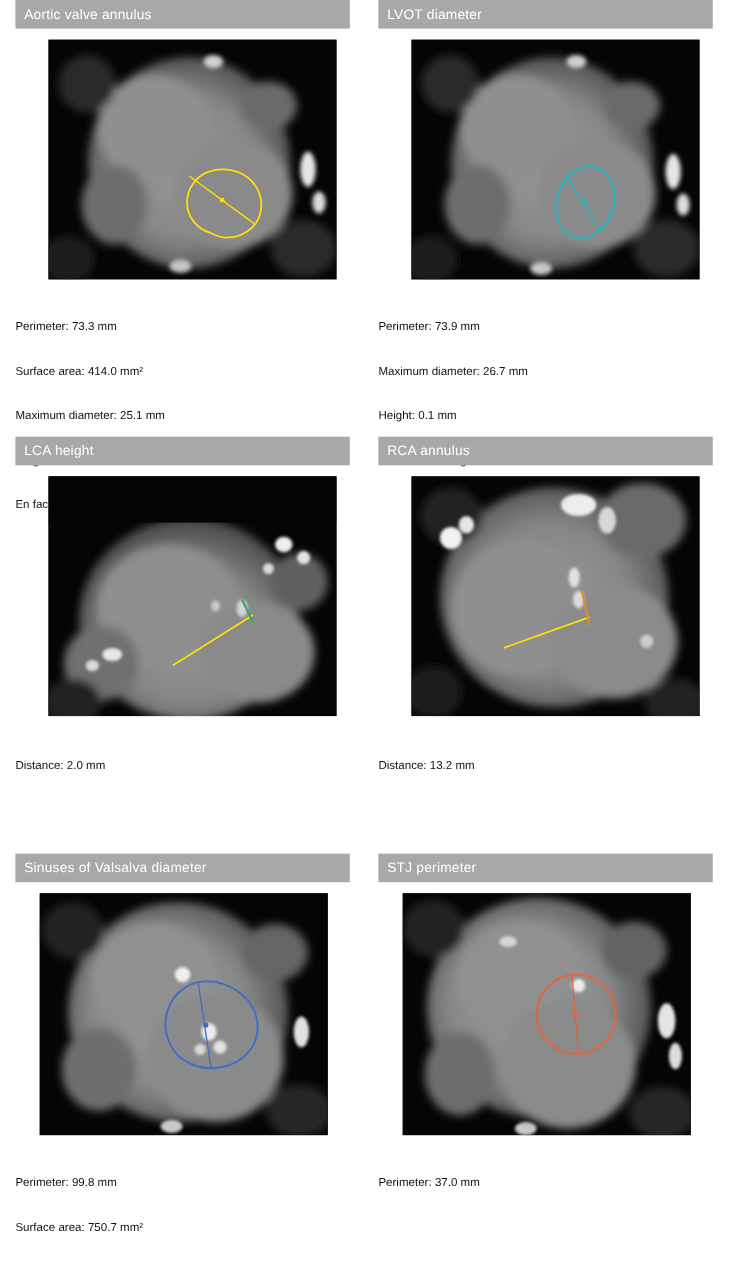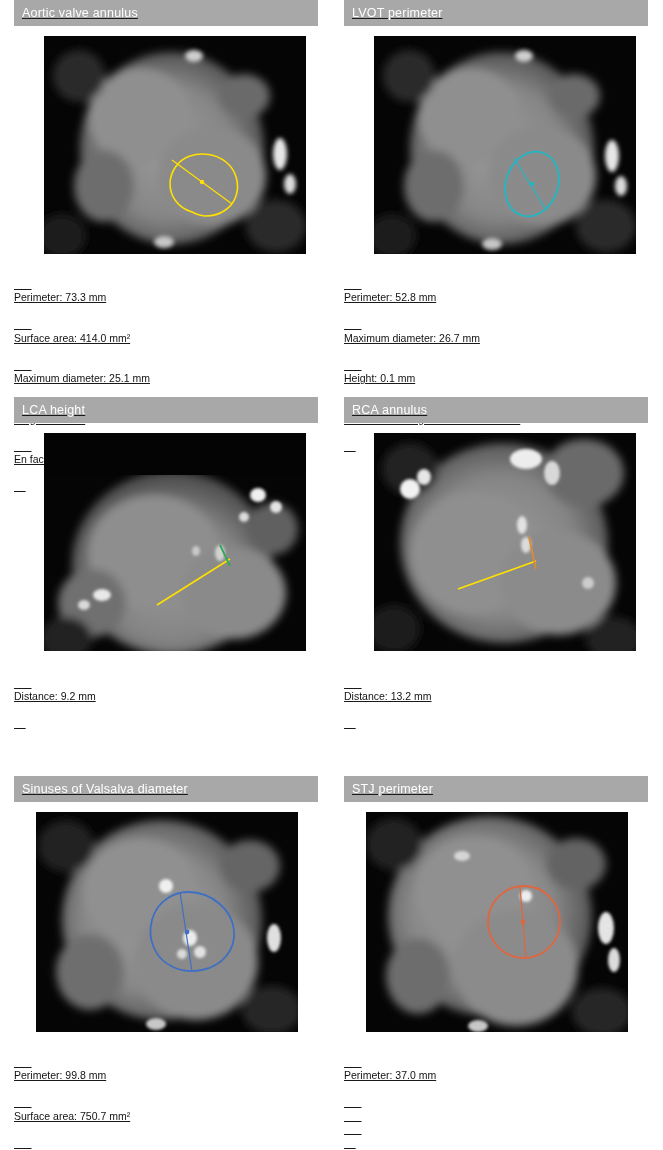--- a/index.html
+++ b/index.html
@@ -17,21 +17,20 @@
   .grid {
     display: grid;
     grid-template-columns: 330px 333px;
     grid-template-rows: 397px 379px 374px;
     width: 663px;
   }
   .panel {
     position: relative;
     padding-left: 14px;
     box-sizing: border-box;
-    text-decoration: underline;
   }
   .panel-header {
     width: 304px;
     height: 26px;
     background: #a8a8a8;
     color: #ffffff;
     font-size: 12.5px;
     line-height: 26px;
     padding-left: 8px;
     box-sizing: border-box;
@@ -126,21 +125,21 @@
     <div class="metrics">
       <div>Perimeter: 73.3 mm</div>
       <div>Surface area: 414.0 mm²</div>
       <div>Maximum diameter: 25.1 mm</div>
       <div>Height: 0.1 mm</div>
       <div>En face view angle: CRA  45 RAO  73</div>
     </div>
   </div>
 
   <div class="panel p2">
-    <div class="panel-header">LVOT perimeter</div>
+    <div class="panel-header">LVOT diameter</div>
     <div class="img-wrap">
       <div class="scan">
         <svg width="262" height="218" viewBox="0 0 262 218" xmlns="http://www.w3.org/2000/svg">
           <defs>
             <radialGradient id="g2" cx="48%" cy="52%" r="62%">
               <stop offset="0%" stop-color="#9a9a9a"></stop>
               <stop offset="55%" stop-color="#868686"></stop>
               <stop offset="100%" stop-color="#3a3a3a"></stop>
             </radialGradient>
             <filter id="b2">
@@ -169,21 +168,21 @@
           </g>
           <g>
             <ellipse cx="158" cy="148" rx="26" ry="33" transform="rotate(20 158 148)" fill="none" stroke="#1fb8c4" stroke-width="1.8"></ellipse>
             <line x1="140" y1="122" x2="172" y2="174" stroke="#1fb8c4" stroke-width="1.2"></line>
             <circle cx="158" cy="148" r="2.2" fill="#1fb8c4"></circle>
           </g>
         </svg>
       </div>
     </div>
     <div class="metrics">
-      <div>Perimeter: 52.8 mm</div>
+      <div>Perimeter: 73.9 mm</div>
       <div>Maximum diameter: 26.7 mm</div>
       <div>Height: 0.1 mm</div>
       <div>En face view angle: CRA  45 RAO  73</div>
     </div>
   </div>
 
   <div class="panel p3 cell-r2">
     <div class="panel-header">LCA height</div>
     <div class="img-wrap">
       <div class="scan">
@@ -221,21 +220,21 @@
             <ellipse cx="152" cy="118" rx="4" ry="5" fill="#cacaca"></ellipse>
           </g>
           <g>
             <line x1="113" y1="172" x2="186" y2="126" stroke="#ffe000" stroke-width="1.6"></line>
             <line x1="176" y1="112" x2="186" y2="133" stroke="#2faa5a" stroke-width="1.8"></line>
           </g>
         </svg>
       </div>
     </div>
     <div class="metrics">
-      <div>Distance: 9.2 mm</div>
+      <div>Distance: 2.0 mm</div>
     </div>
   </div>
 
   <div class="panel p4 cell-r2">
     <div class="panel-header">RCA annulus</div>
     <div class="img-wrap">
       <div class="scan">
         <svg width="262" height="218" viewBox="0 0 262 218" xmlns="http://www.w3.org/2000/svg">
           <defs>
             <radialGradient id="g4" cx="48%" cy="52%" r="64%">

